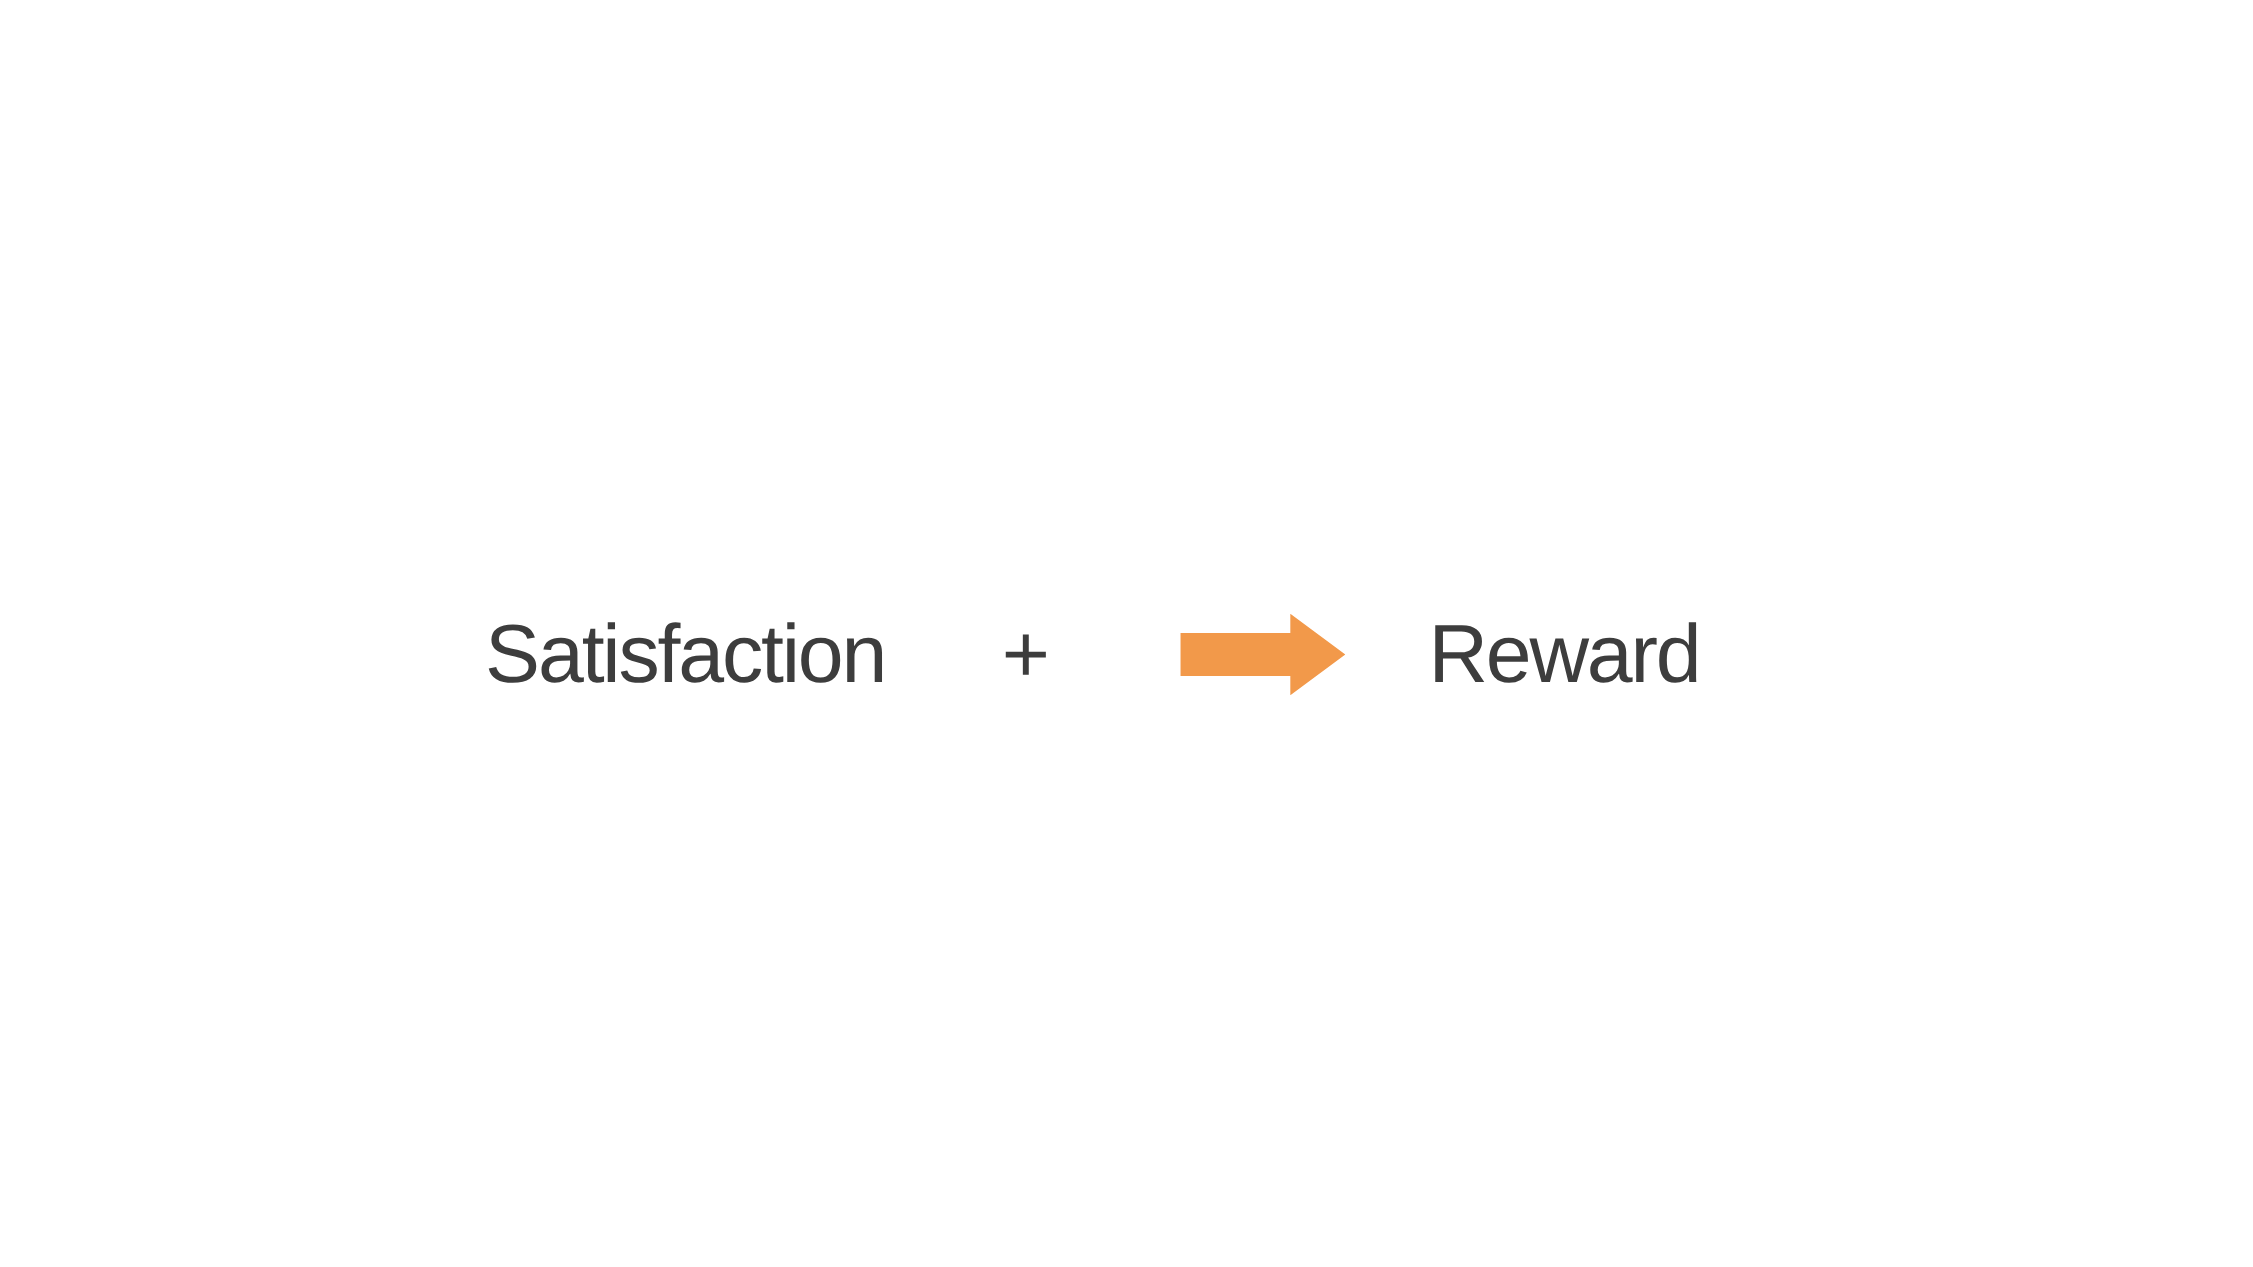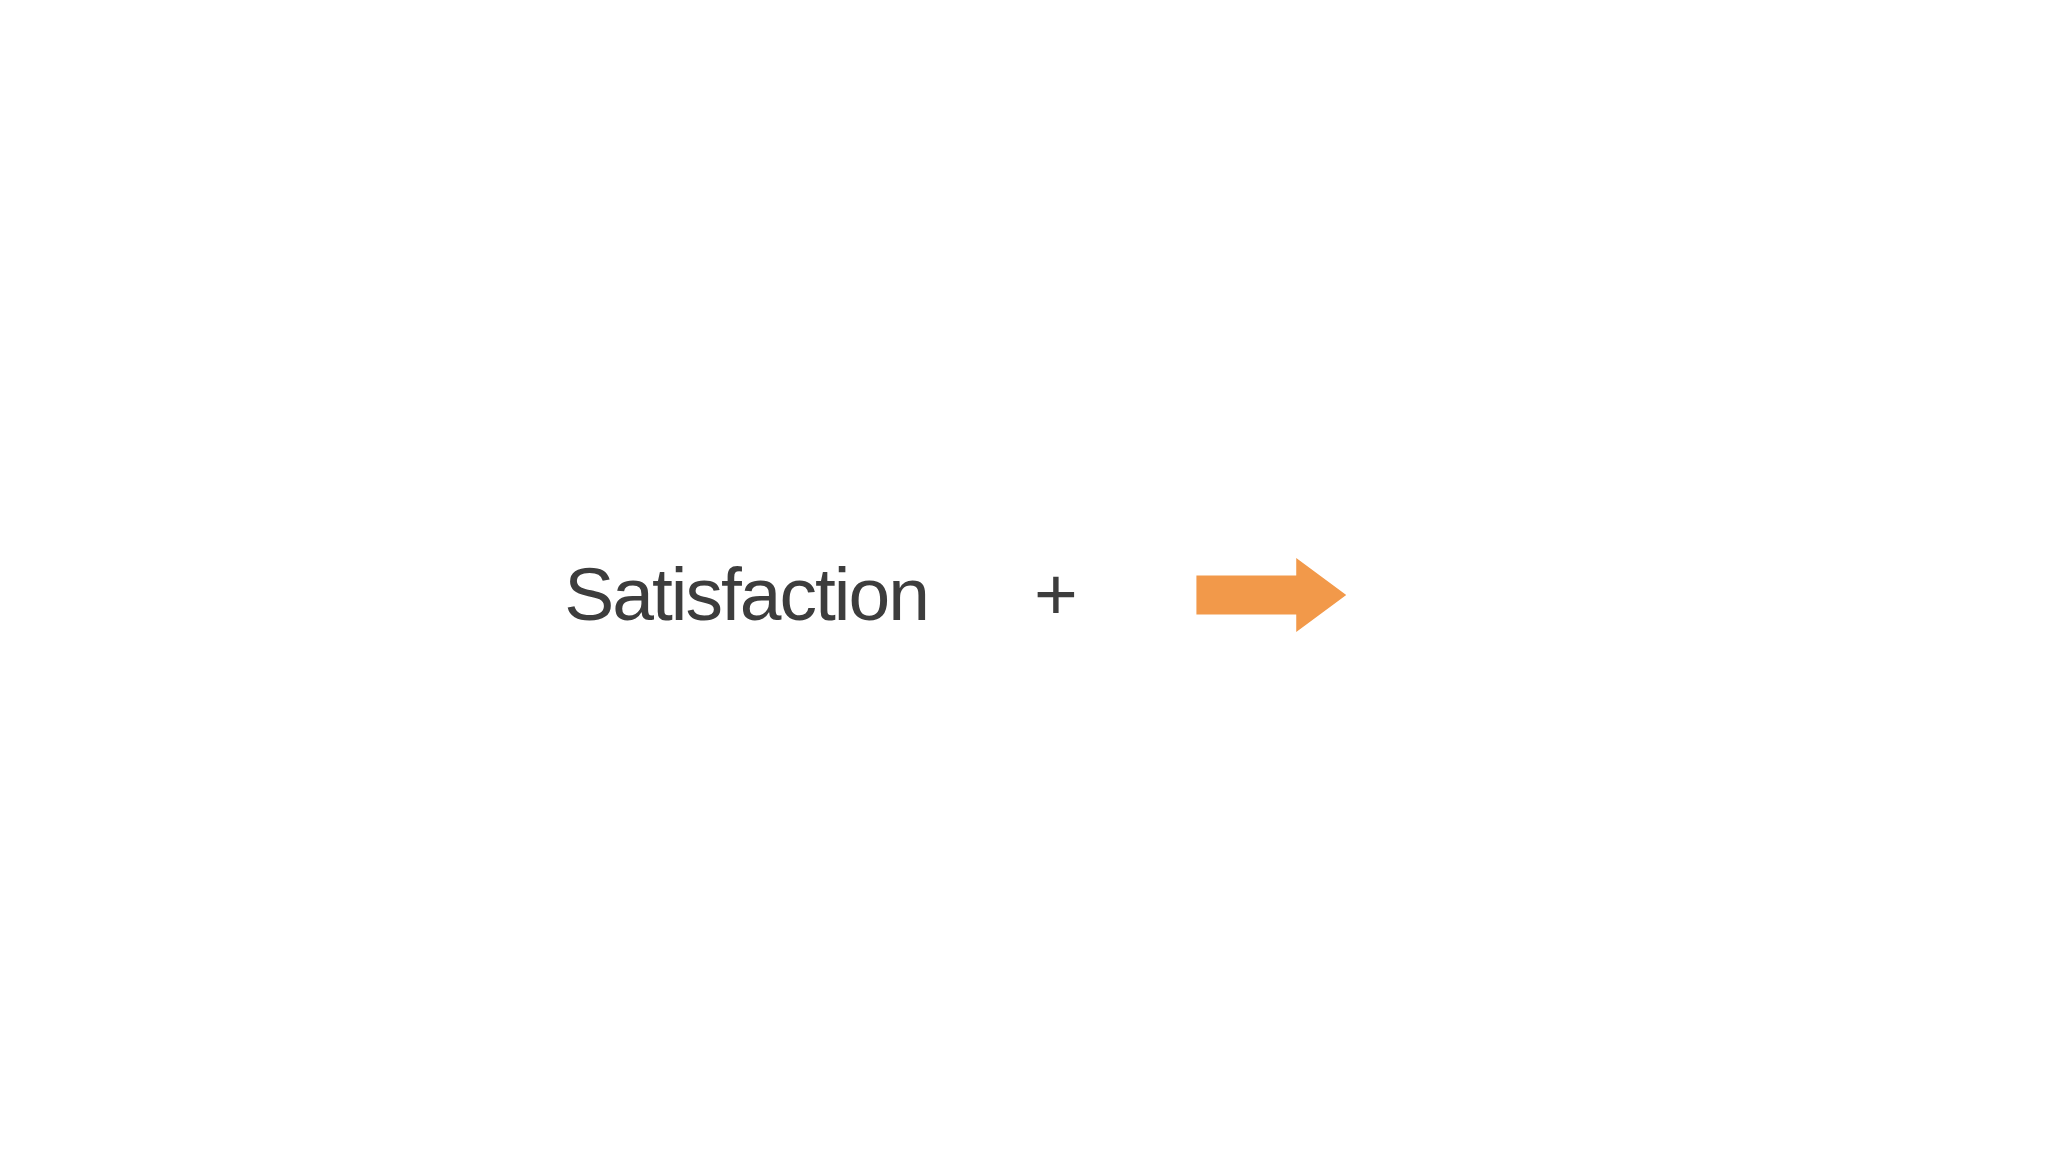--- a/index.html
+++ b/index.html
@@ -49,13 +49,14 @@
 <body style="background: rgb(255, 255, 255); --text-color: #3D3D3D;">
 
 <div class="equation-row">
   <span class="term">Satisfaction</span>
   <span class="operator">+</span>
   <span class="arrow-wrap">
     <svg width="150" height="74" viewBox="0 0 150 74" aria-hidden="true">
       <polygon points="0,17.5 100,17.5 100,0 150,37 100,74 100,56.5 0,56.5" fill="#F2994A"></polygon>
     </svg>
   </span>
+  <span class="term result">Reward</span>
 </div>
 
 </body></html>

